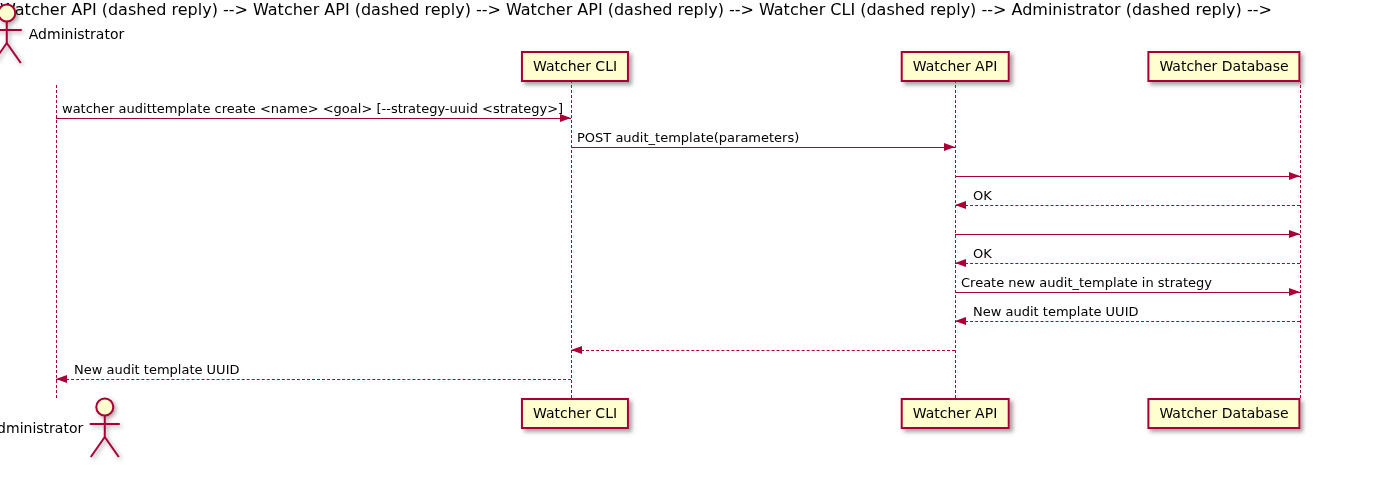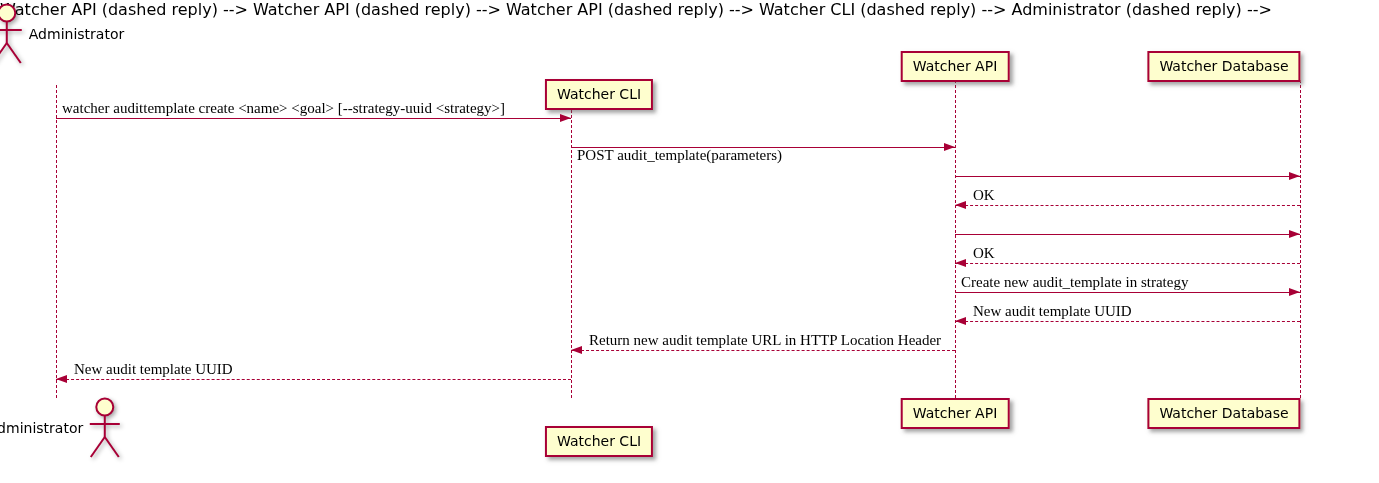--- a/index.html
+++ b/index.html
@@ -11,31 +11,31 @@
   .ll-admin{left:56px;top:85px;height:313px;}
   .ll-cli{left:571px;top:80px;height:318px;}
   .ll-api{left:955px;top:80px;height:318px;}
   .ll-db{left:1300px;top:80px;height:318px;}
 
   .participant{position:absolute;transform:translateX(-50%);background:var(--fill);
     border:2px solid var(--accent);padding:4px 10px 5px 10px;font-size:14px;color:var(--text);
     box-shadow:3px 3px 4px rgba(90,90,90,.55);white-space:nowrap;line-height:18px;}
   .p-top{top:51px;}
   .p-bot{top:398px;}
-  .p-cli{left:599px;margin-top:28px;}
+  .p-cli{left:575px;}
   .p-api{left:955px;}
   .p-db{left:1224px;}
 
   .actor{position:absolute;display:flex;flex-direction:row;align-items:center;gap:3px;}
   .actor-top{left:56px;top:3px;transform:translateX(-50%);}
   .actor-bot{left:56px;top:397px;transform:translateX(-50%);}
   .actor svg{filter:drop-shadow(2px 2px 2px rgba(0,0,0,.35));}
   .actor-label{font-size:14px;color:var(--text);white-space:nowrap;line-height:16px;}
 
-  .msg-label{position:absolute;font-size:15px;color:var(--text);white-space:nowrap;line-height:15px;font-family:Liberation Serif, serif;}
+  .msg-label{position:absolute;font-size:13px;color:var(--text);white-space:nowrap;line-height:15px;}
   .line{position:absolute;height:0;border-top:1px solid var(--accent);}
   .line.dashed{border-top-style:dashed;}
   .head{position:absolute;width:0;height:0;border-top:4px solid transparent;border-bottom:4px solid transparent;}
   .head.r{border-left:11px solid var(--accent);}
   .head.l{border-right:11px solid var(--accent);}
 </style>
 </head>
 <body>
 
 <div class="diagram">
@@ -79,21 +79,21 @@
   <div class="participant p-bot p-cli">Watcher CLI</div>
   <div class="participant p-bot p-api">Watcher API</div>
   <div class="participant p-bot p-db">Watcher Database</div>
 
   
   <div class="msg-label" style="left:62px;top:101px">watcher audittemplate create &lt;name&gt; &lt;goal&gt; [--strategy-uuid &lt;strategy&gt;]</div>
   <div class="line" style="left:56px;top:118px;width:515px"></div>
   <div class="head r" style="left:560px;top:114px"></div>
 
   
-  <div class="msg-label" style="left:577px;top:148px">POST audit_template(parameters)</div>
+  <div class="msg-label" style="left:577px;top:130px">POST audit_template(parameters)</div>
   <div class="line" style="left:571px;top:147px;width:384px"></div>
   <div class="head r" style="left:944px;top:143px"></div>
 
   
   <div class="line" style="left:955px;top:176px;width:345px"></div>
   <div class="head r" style="left:1289px;top:172px"></div>
 
    Watcher API (dashed reply) --&gt;
   <div class="msg-label" style="left:973px;top:188px">OK</div>
   <div class="line dashed" style="left:955px;top:205px;width:345px"></div>
@@ -112,21 +112,20 @@
   <div class="msg-label" style="left:961px;top:275px">Create new audit_template in strategy</div>
   <div class="line" style="left:955px;top:292px;width:345px"></div>
   <div class="head r" style="left:1289px;top:288px"></div>
 
    Watcher API (dashed reply) --&gt;
   <div class="msg-label" style="left:973px;top:304px">New audit template UUID</div>
   <div class="line dashed" style="left:955px;top:321px;width:345px"></div>
   <div class="head l" style="left:955px;top:317px"></div>
 
    Watcher CLI (dashed reply) --&gt;
-  <div class="msg-label" style="left:589px;top:333px">Return new audit template URL in HTTP Location Header</div>
   <div class="line dashed" style="left:571px;top:350px;width:384px"></div>
   <div class="head l" style="left:571px;top:346px"></div>
 
    Administrator (dashed reply) --&gt;
   <div class="msg-label" style="left:74px;top:362px">New audit template UUID</div>
   <div class="line dashed" style="left:56px;top:379px;width:515px"></div>
   <div class="head l" style="left:56px;top:375px"></div>
 
 </div>
 

